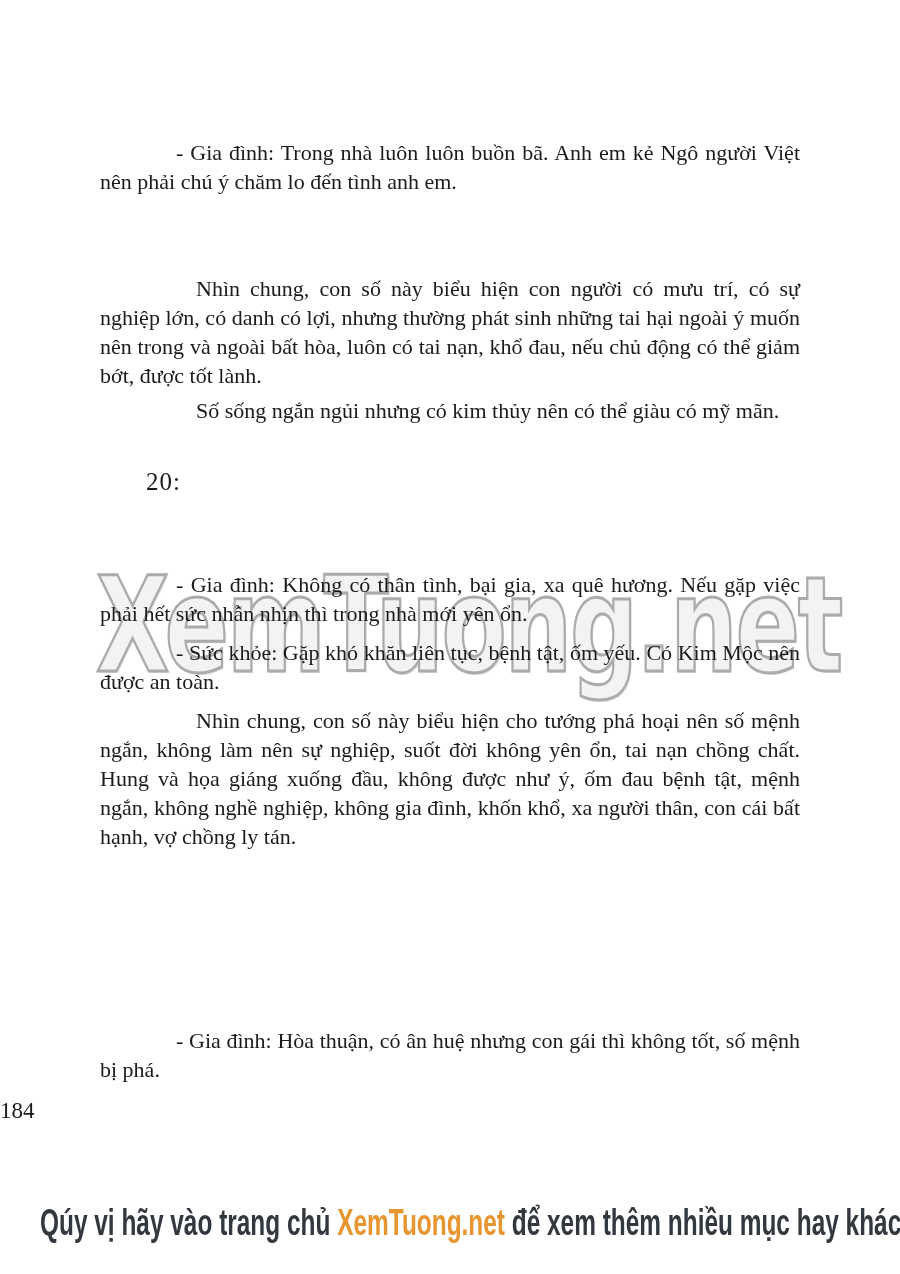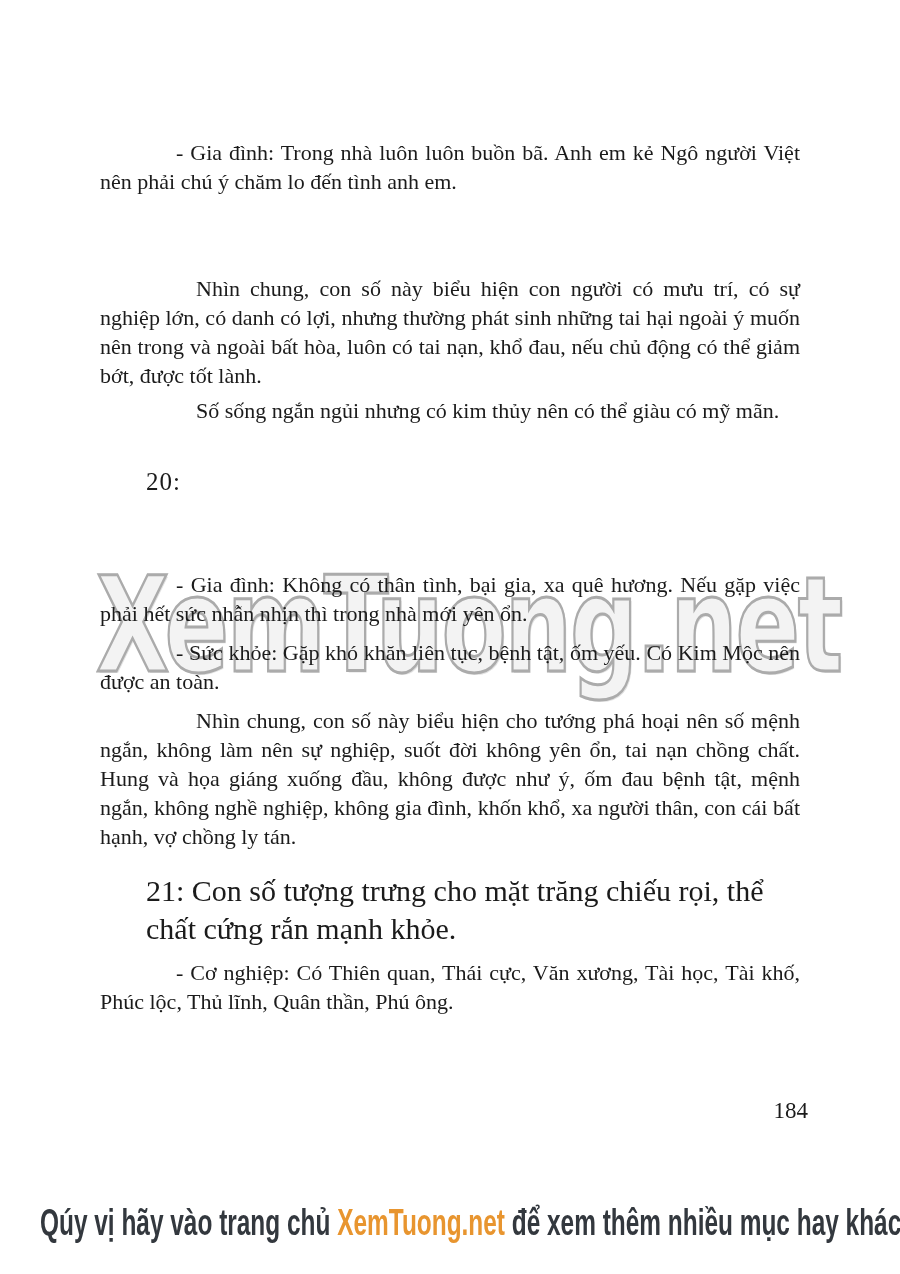--- a/index.html
+++ b/index.html
@@ -29,21 +29,21 @@
   }
   .heading-big {
     position:absolute; z-index:1;
     left:146px; width:646px; margin:0;
     font-size:30px; line-height:38px; font-weight:normal;
     text-align:left;
   }
   .page-number {
     position:absolute; z-index:1;
     left:0; top:1098px; width:808px;
-    text-align:right;
+    text-align:left;
     font-size:23px;
   }
   .watermark {
     position:absolute; z-index:0;
     left:96px; top:548px;
     font-family:"DejaVu Sans", sans-serif;
     font-weight:bold;
     font-size:132px;
     letter-spacing:-3px;
     white-space:nowrap;
@@ -83,24 +83,23 @@
 
   <h2 class="heading-num" style="top:460px">20:</h2>
 
 
   <p class="para dash-indent" style="top:568px">- Gia đình: Không có thân tình, bại gia, xa quê hương. Nếu gặp việc phải hết sức nhẫn nhịn thì trong nhà mới yên ổn.</p>
 
   <p class="para plain-indent" style="top:704px">Nhìn chung, con số này biểu hiện cho tướng phá hoại nên số mệnh ngắn, không làm nên sự nghiệp, suốt đời không yên ổn, tai nạn chồng chất. Hung và họa giáng xuống đầu, không được như ý, ốm đau bệnh tật, mệnh ngắn, không nghề nghiệp, không gia đình, khốn khổ, xa người thân, con cái bất hạnh, vợ chồng ly tán.</p>
 
   <p class="para dash-indent" style="top:636px">- Sức khỏe: Gặp khó khăn liên tục, bệnh tật, ốm yếu. Có Kim Mộc nên được an toàn.</p>
 
-  <h2 class="heading-big" style="top:872px">21: Con số tượng trưng cho mặt trăng chiếu rọi, thể chất cứng rắn mạnh khỏe.</h2>
 
-  <p class="para dash-indent" style="top:956px">- Cơ nghiệp: Có Thiên quan, Thái cực, Văn xương, Tài học, Tài khố, Phúc lộc, Thủ lĩnh, Quân thần, Phú ông.</p>
 
+  <p class="para dash-indent" style="top:1024px">- Gia đình: Hòa thuận, có ân huệ nhưng con gái thì không tốt, số mệnh bị phá.</p>
 
   <div class="page-number">184</div>
 
   <div class="footer-line">
     <span>Qúy vị hãy vào trang chủ </span><span class="brand">XemTuong.net</span><span> để xem thêm nhiều mục hay khác</span>
   </div>
 
 </div>
 
 </body></html>

